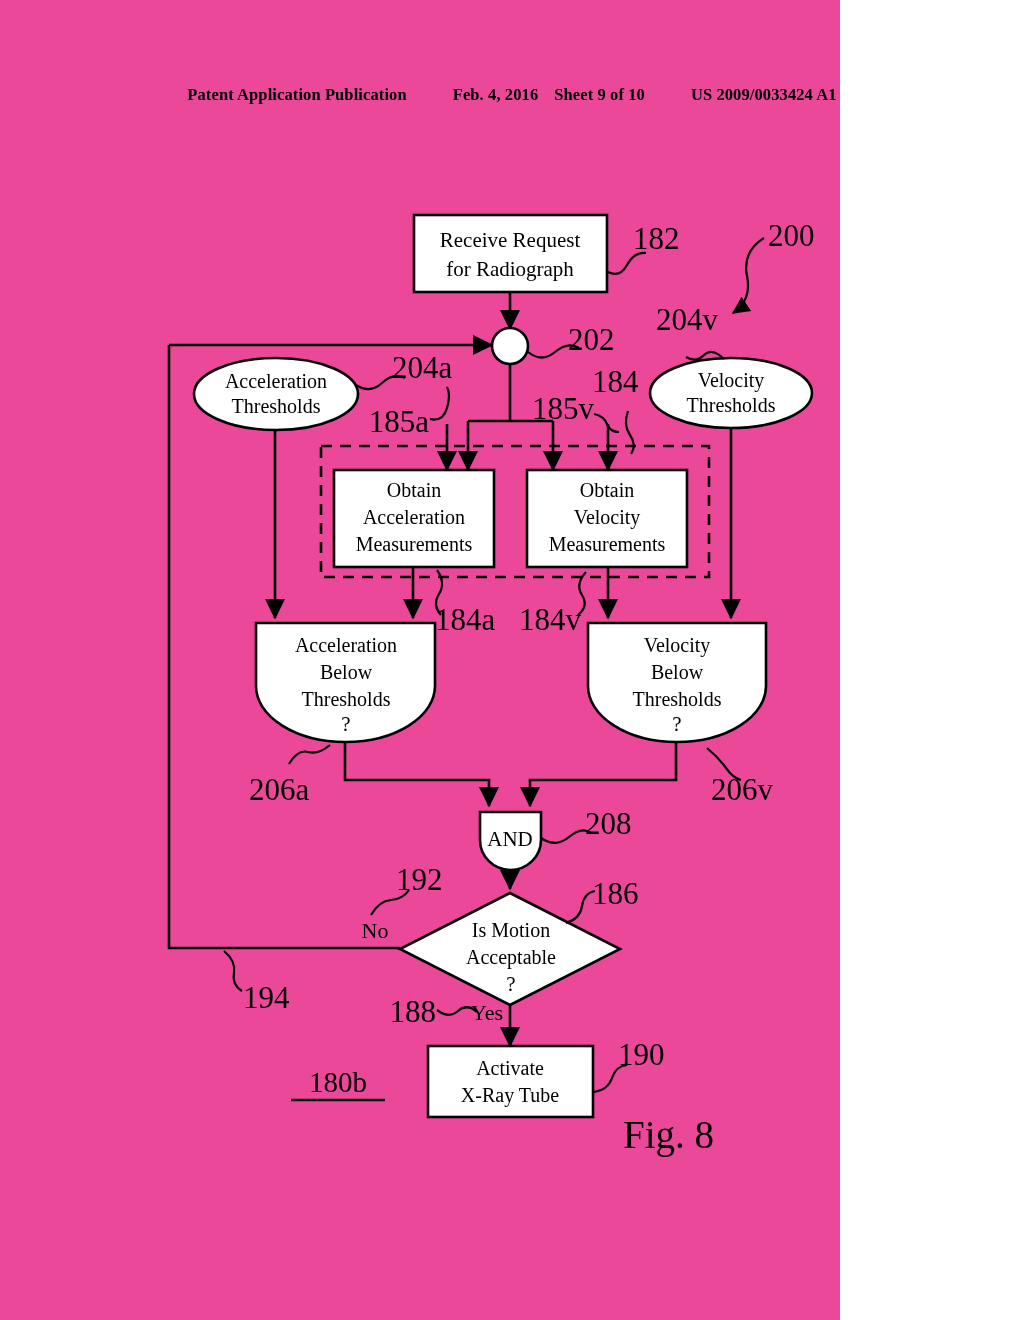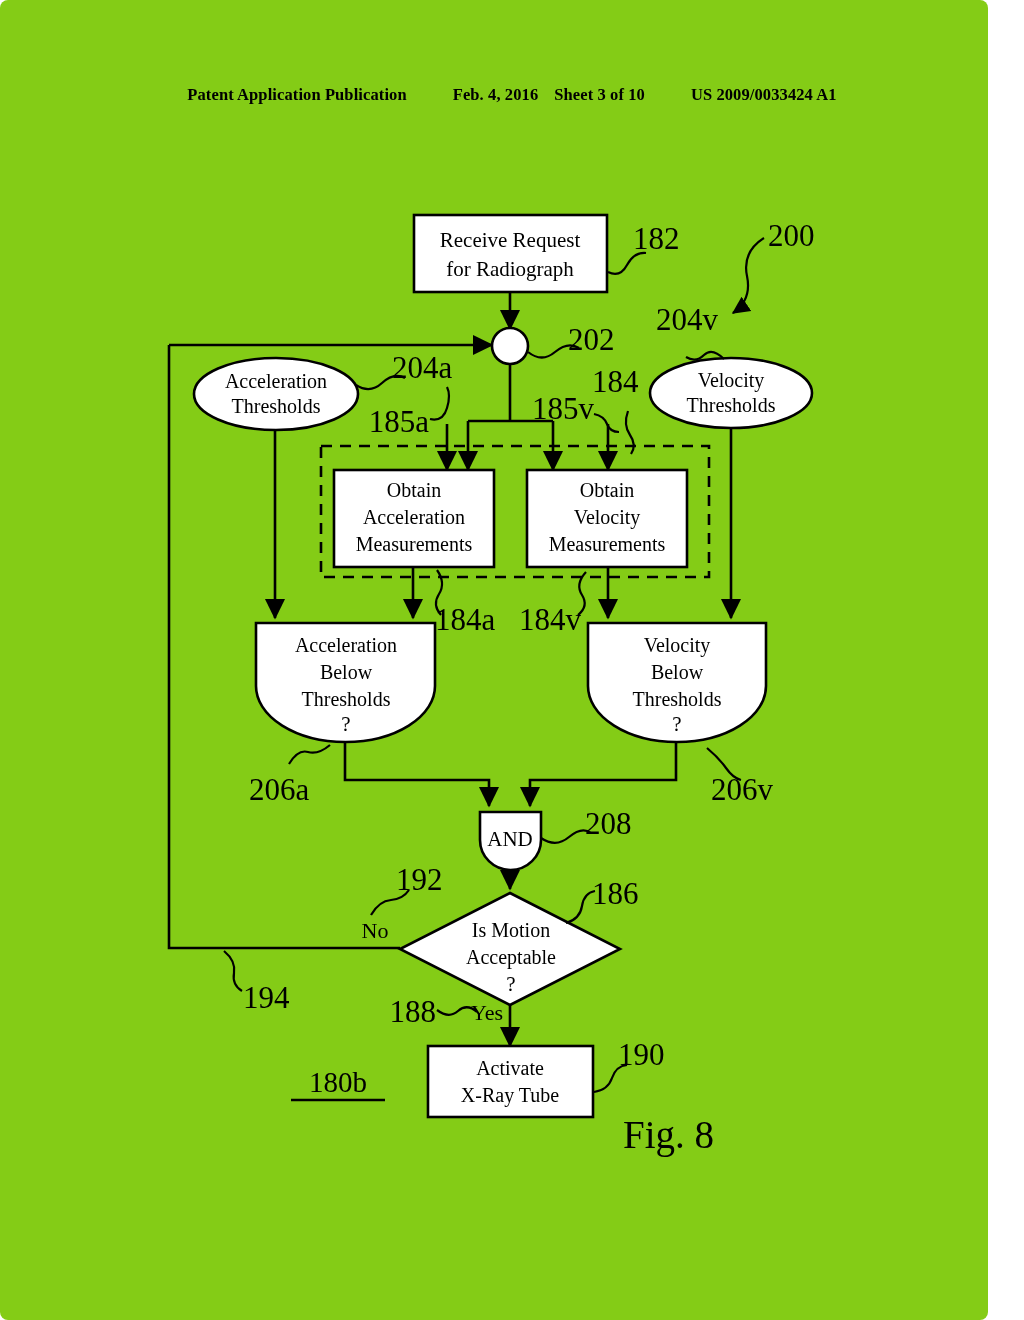--- a/index.html
+++ b/index.html
@@ -11,24 +11,23 @@
     width: 1024px;
     height: 1320px;
     position: relative;
     font-family: "Liberation Serif", "DejaVu Serif", serif;
     color: #000000;
     overflow: hidden;
   }
   #page {
     position: absolute;
     left: 0; top: 0;
-    width: 988px;
+    width: 840px;
     height: 1320px;
-    background: #84cc16;
-    border-radius: 8px;
+    background: #ec4899;
   }
   
   .header {
     position: absolute;
     left: 0;
     top: 85px;
     width: 1024px;
     height: 26px;
     display: flex;
     align-items: baseline;
@@ -72,21 +71,21 @@
   .leader { fill: none; stroke: #000000; stroke-width: 2.2; }
 </style>
 </head>
 <body>
 
 <div id="page">
 
   <div class="header">
     <span class="h-pub">Patent Application Publication</span>
     <span class="h-date">Feb. 4, 2016</span>
-    <span class="h-sheet">Sheet 3 of 10</span>
+    <span class="h-sheet">Sheet 9 of 10</span>
     <span class="h-num">US 2009/0033424 A1</span>
   </div>
 
   <svg id="figure" viewBox="0 0 1024 1320" width="1024" height="1320">
     <defs>
       <marker id="arw" markerWidth="9" markerHeight="9" refX="7.4" refY="4.5" orient="auto" markerUnits="strokeWidth">
         <path d="M0,0.6 L8,4.5 L0,8.4 Z" fill="#000"></path>
       </marker>
     </defs>
 

